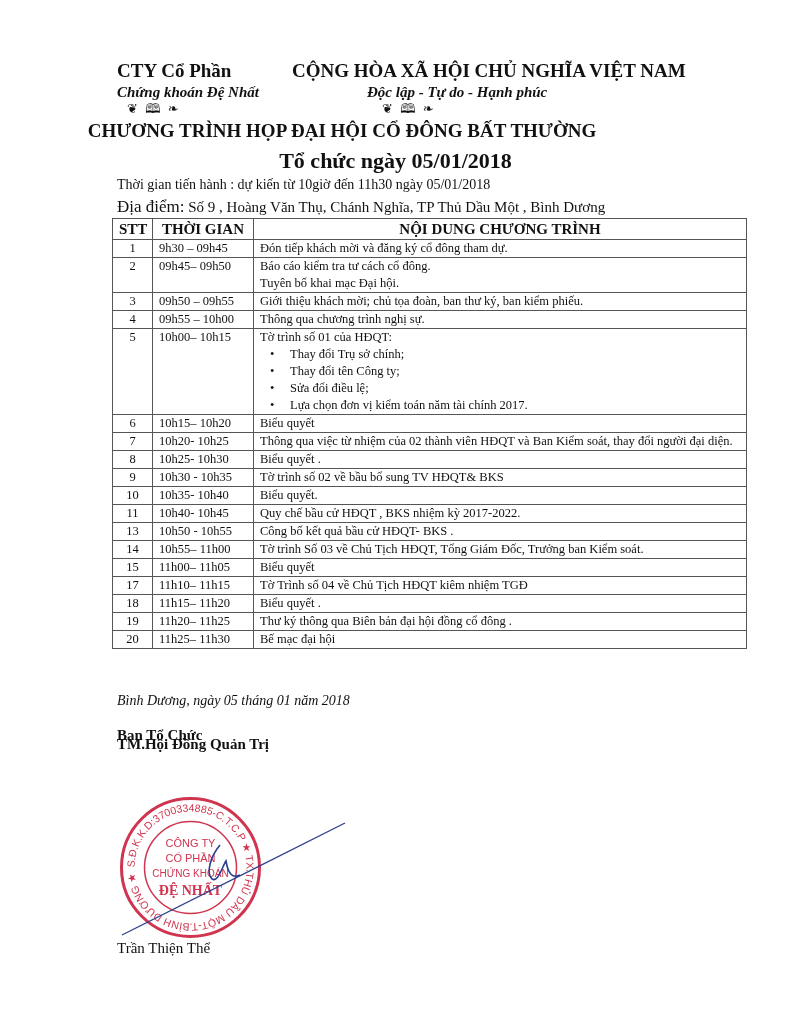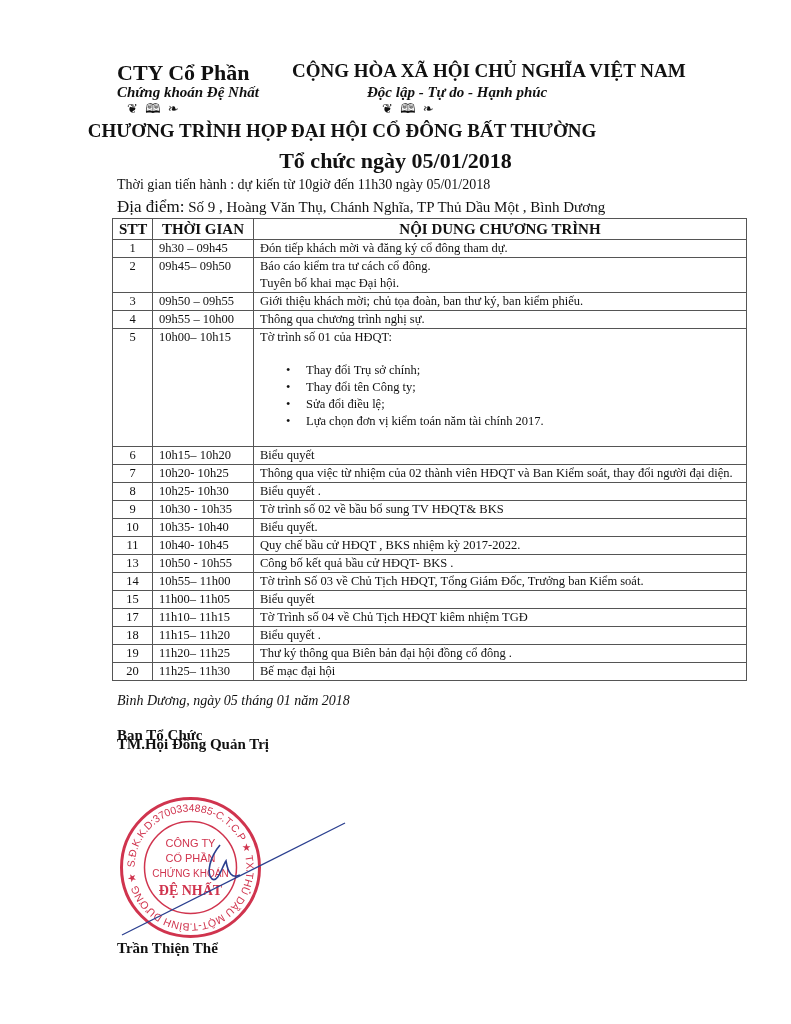--- a/index.html
+++ b/index.html
@@ -2,21 +2,21 @@
 <html><head>
 <meta charset="utf-8">
 <style>
   html, body { margin: 0; padding: 0; background: #ffffff; }
   body {
     width: 791px; height: 1024px; position: relative; overflow: hidden;
     font-family: "Liberation Serif", "DejaVu Serif", serif; color: #111;
   }
   .abs { position: absolute; white-space: nowrap; }
 
-  #company-name { left: 117px; top: 60px; font-size: 22px; font-weight: bold; }
+  #company-name { left: 117px; top: 60px; font-size: 19px; font-weight: bold; }
   #company-sub { left: 117px; top: 84px; font-size: 15px; font-weight: bold; font-style: italic; }
   #left-ornament { left: 127px; top: 99px; font-size: 13px; letter-spacing: 2px; }
   #republic { left: 292px; top: 60px; font-size: 19px; font-weight: bold; text-align: right; }
   #motto { left: 367px; top: 84px; font-size: 15px; font-weight: bold; font-style: italic; }
   #right-ornament { left: 382px; top: 99px; font-size: 13px; letter-spacing: 2px; }
 
   #doc-title { left: 0; width: 684px; text-align: center; top: 120px; font-size: 19px; font-weight: bold; }
   #doc-subtitle { left: 0; width: 791px; text-align: center; top: 148px; font-size: 22px; font-weight: bold; }
   #time-line { left: 117px; top: 177px; font-size: 14px; }
   #location-line { left: 117px; top: 197px; font-size: 15px; }
@@ -27,28 +27,28 @@
     border-collapse: collapse; font-size: 12.5px; table-layout: fixed;
   }
   #agenda-table th, #agenda-table td {
     border: 1px solid #555; padding: 0 6px; vertical-align: top; line-height: 17px;
   }
   #agenda-table th { font-size: 15px; font-weight: bold; line-height: 20px; }
   #agenda-table col.c1 { width: 40px; }
   #agenda-table col.c2 { width: 101px; }
   #agenda-table td.stt { text-align: center; padding: 0; }
   #agenda-table td.content { text-align: justify; }
-  .bullets { margin: 16px; padding: 0; list-style: none; }
+  .bullets { margin: 0; padding: 0; list-style: none; }
   .bullets li { position: relative; padding-left: 30px; }
   .bullets li::before { content: "\2022"; position: absolute; left: 10px; top: 0; }
 
   #sign-date { left: 117px; top: 693px; font-size: 14px; font-style: italic; }
   #organizer { left: 117px; top: 713px; font-size: 15px; font-weight: bold; margin-top: 14px; }
   #board { left: 117px; top: 736px; font-size: 15px; font-weight: bold; }
-  #signer { left: 117px; top: 940px; font-size: 15px; font-weight: bold; }
+  #signer { left: 117px; top: 940px; font-size: 15px; font-weight: normal; }
 
   #stamp { position: absolute; left: 118px; top: 795px; width: 145px; height: 145px; }
   #sig-line { position: absolute; left: 0; top: 0; width: 791px; height: 1024px; pointer-events: none; }
 </style>
 </head>
 <body>
 
 <div class="abs" id="company-name">CTY Cổ Phần</div>
 <div class="abs" id="company-sub">Chứng khoán Đệ Nhất</div>
 <div class="abs" id="left-ornament">❦ 🕮 ❧</div>

